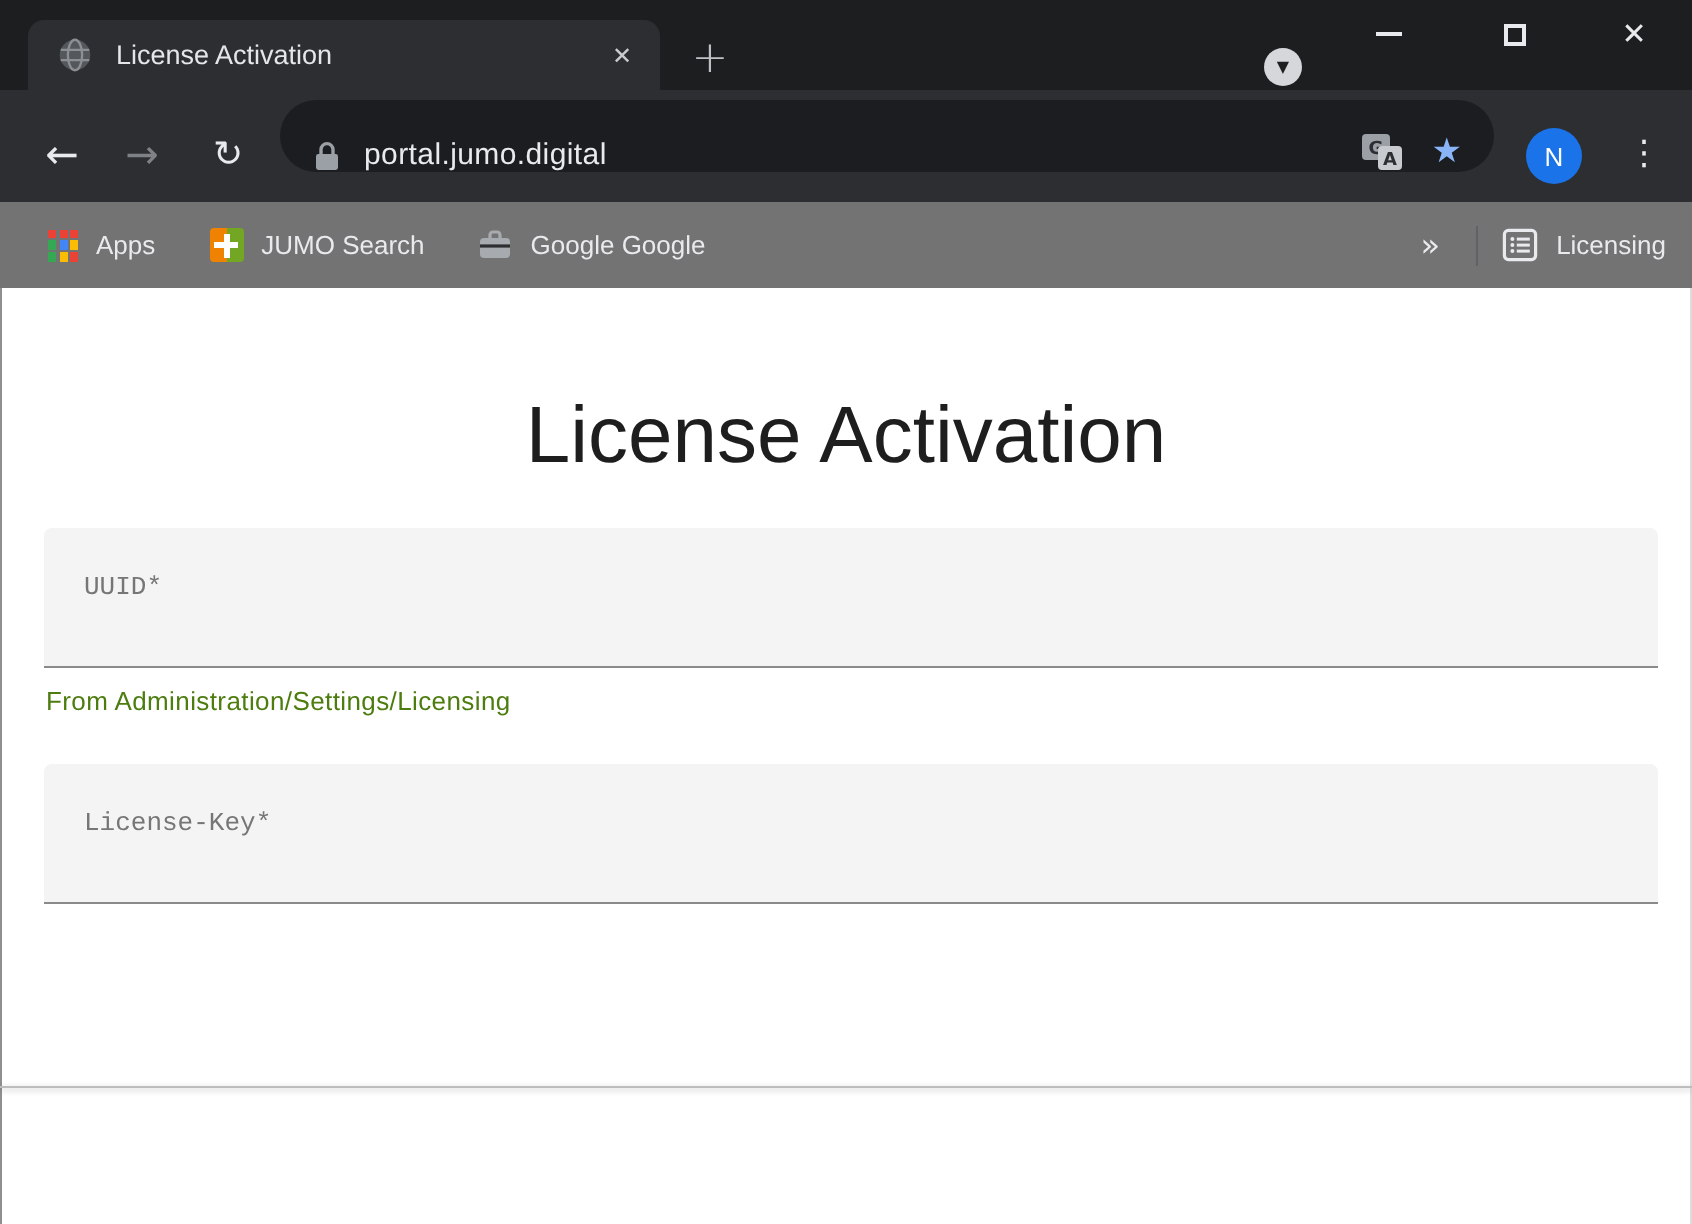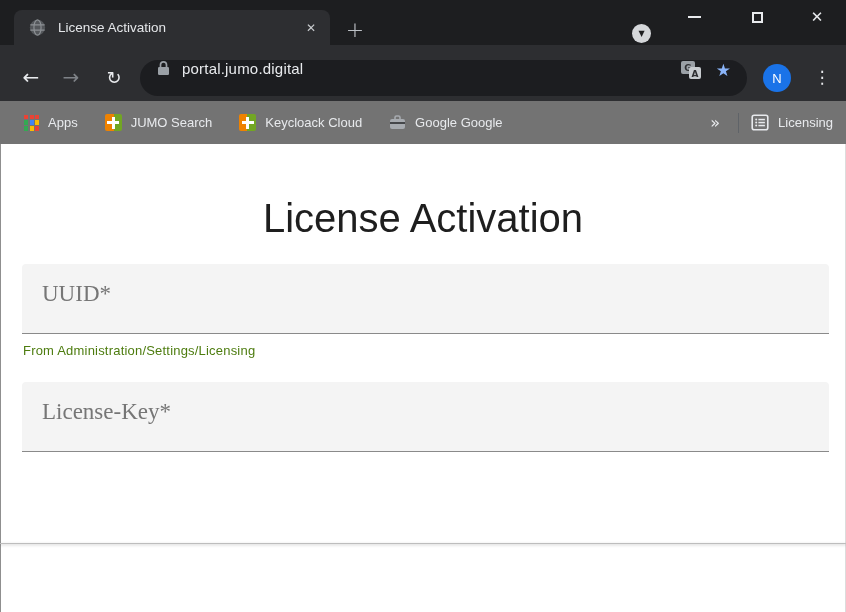--- a/index.html
+++ b/index.html
@@ -23,22 +23,22 @@
   .winbtn { position:absolute; top:2px; width:30px; height:30px; display:flex; align-items:center;
             justify-content:center; cursor:pointer; }
   .win-min { left:679px; } .win-max { left:742px; } .win-close { left:802px; color:#E8EAED; font-size:15px; }
   .min-bar { width:13px; border-top:2px solid #E8EAED; display:block; }
   .max-box { width:11px; height:11px; border:2px solid #E8EAED; display:block; }
 
   .toolbar { position:absolute; top:45px; left:0; width:846px; height:56px; background:#2D2E31; }
   .navbtn { position:absolute; top:16px; width:32px; height:32px; display:flex; align-items:center;
             justify-content:center; font-size:20px; color:#E8EAED; border-radius:50%; cursor:pointer; }
   .nav-back { left:15px; } .nav-fwd { left:55px; color:#7E8287; } .nav-reload { left:98px; font-size:18px; }
-  .omnibox { position:absolute; left:140px; top:15px; width:607px; height:36px; background:#1C1D20;
-             border-radius:18px; display:flex; align-items:flex-start; }
+  .omnibox { position:absolute; left:140px; top:5px; width:607px; height:36px; background:#1C1D20;
+             border-radius:18px; display:flex; align-items:flex-end; }
   .omni-lock { margin-left:17px; flex:0 0 auto; }
   .omni-url { margin-left:12px; color:#E8EAED; font-size:15px; letter-spacing:.2px; flex:1 1 auto; white-space:nowrap; }
   .omni-translate { width:22px; height:20px; position:relative; margin-right:14px; flex:0 0 auto; cursor:pointer; }
   .omni-star { color:#8AB4F8; font-size:17px; margin-right:16px; flex:0 0 auto; cursor:pointer; }
   .avatar { position:absolute; left:763px; top:19px; width:28px; height:28px; border-radius:50%; background:#1A73E8;
             color:#fff; font-size:13px; display:flex; align-items:center; justify-content:center; cursor:pointer; }
   .kebab { position:absolute; left:811px; top:17px; width:22px; height:30px; display:flex; align-items:center;
            justify-content:center; color:#E8EAED; font-size:17px; cursor:pointer; }
 
   .bookmarks { position:absolute; top:101px; left:0; width:846px; height:43px; background:#737373;
@@ -58,22 +58,22 @@
   .jumo-icon::after  { content:""; position:absolute; left:2.5px; top:7px; width:12px; height:3px; background:#fff; }
 
   
   .content { position:absolute; top:144px; left:0; width:846px; height:468px; background:#fff;
              border-left:1px solid #8F8F8F; border-right:1px solid #DCDCDC; }
   .page-title { position:absolute; top:52px; left:0; width:100%; text-align:center; font-size:40px;
                 font-weight:400; color:#1E1E1E; }
   .mfield { position:absolute; left:21px; right:16px; height:70px; background:#F4F4F4;
             border-radius:4px 4px 0 0; border-bottom:1px solid #8A8A8A; }
   .mfield input { width:100%; height:100%; background:transparent; border:none; outline:none;
-                  padding:0 20px 10px 20px; font-size:23px; color:#1d4ed8;
-                  font-family:Liberation Serif, serif; }
+                  padding:0 20px 10px 20px; font-size:13px; color:#1d4ed8;
+                  font-family:Liberation Mono, monospace; }
   .mfield input::placeholder { color:#767676; opacity:1; }
   .f-uuid { top:120px; } .f-key { top:238px; }
   .helper { position:absolute; left:22px; top:199px; font-size:13px; color:#4d7c0f; letter-spacing:.2px; }
   .activate-btn { position:absolute; right:19px; top:333px; height:43px; padding:0 17px; background:#6200EE;
                   color:#fff; border:none; border-radius:5px; font-size:15px; font-weight:bold;
                   letter-spacing:1.1px; cursor:pointer; font-family:"Liberation Sans", sans-serif;
                   box-shadow:0 2px 4px rgba(0,0,0,.25); }
   .card-divider { position:absolute; left:-1px; right:-1px; top:399px; height:1px; background:#BDBDBD;
                   box-shadow:0 1px 3px rgba(0,0,0,.28); }
 </style>
@@ -145,24 +145,20 @@
           <i style="background:#FBBC04"></i>
           <i style="background:#EA4335"></i>
       </span>
       <span class="bm-label">Apps</span>
     </div>
     <div class="bm-item">
       <span class="jumo-icon"></span>
       <span class="bm-label">JUMO Search</span>
     </div>
     <div class="bm-item">
-      <span class="jumo-icon"></span>
-      <span class="bm-label">Keycloack Cloud</span>
-    </div>
-    <div class="bm-item">
       <svg width="17" height="15" viewBox="0 0 17 15">
         <rect x="1" y="4" width="15" height="10" rx="2" fill="#A7ABB0"></rect>
         <path d="M6 4V2.5A1.5 1.5 0 0 1 7.5 1h2A1.5 1.5 0 0 1 11 2.5V4" fill="none" stroke="#A7ABB0" stroke-width="1.6"></path>
         <rect x="1" y="7.2" width="15" height="1.6" fill="#2D2E31"></rect>
       </svg>
       <span class="bm-label">Google Google</span>
     </div>
   </div>
   <div class="bm-right">
     <span class="bm-overflow glyph">»</span>

